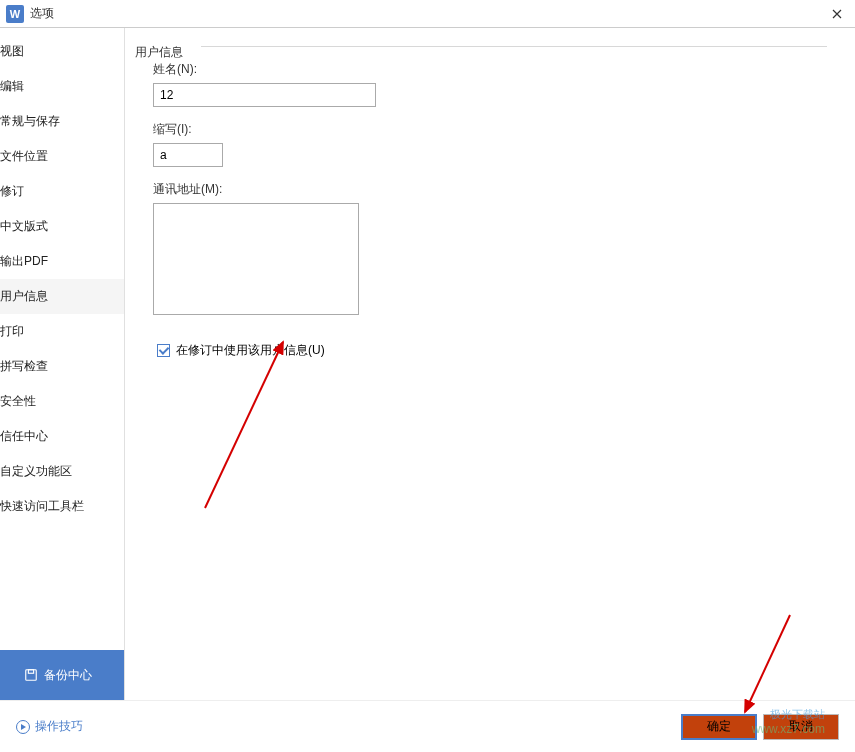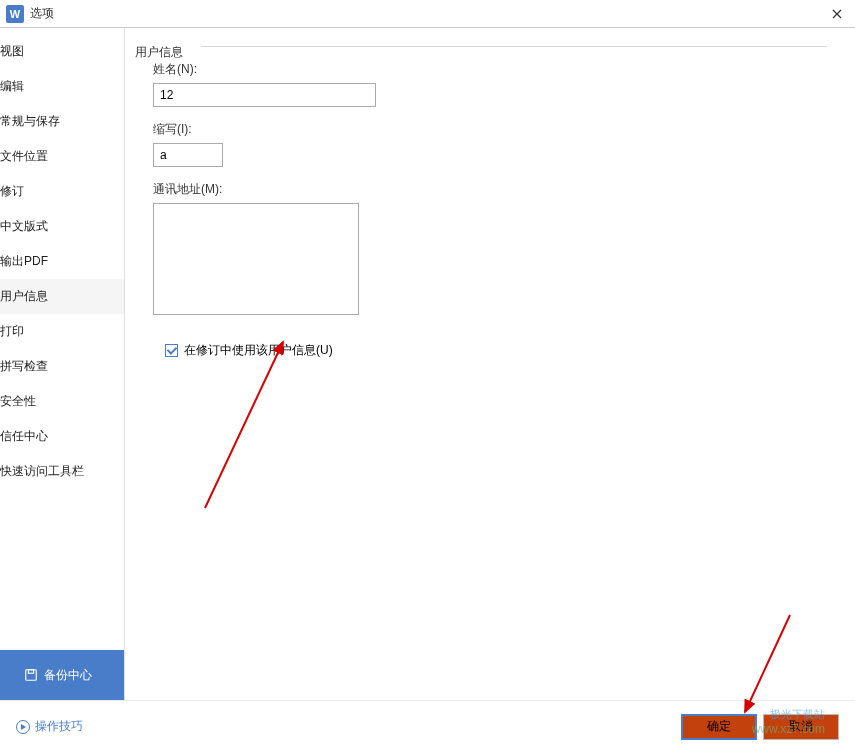--- a/index.html
+++ b/index.html
@@ -135,21 +135,21 @@
       padding: 4px 6px;
       font-size: 12px;
       font-family: inherit;
       resize: none;
       outline: none;
     }
     .checkbox-row {
       display: flex;
       align-items: center;
       gap: 6px;
-      margin-left: 20px;
+      margin-left: 12px;
       margin-top: 24px;
     }
     .checkbox {
       width: 13px;
       height: 13px;
       border: 1px solid #4a7dc9;
       display: flex;
       align-items: center;
       justify-content: center;
       cursor: pointer;
@@ -245,20 +245,21 @@
       <div class="sidebar-item">常规与保存</div>
       <div class="sidebar-item">文件位置</div>
       <div class="sidebar-item">修订</div>
       <div class="sidebar-item">中文版式</div>
       <div class="sidebar-item">输出PDF</div>
       <div class="sidebar-item active">用户信息</div>
       <div class="sidebar-item">打印</div>
       <div class="sidebar-item">拼写检查</div>
       <div class="sidebar-item">安全性</div>
       <div class="sidebar-item">信任中心</div>
+      <div class="sidebar-item">自定义功能区</div>
       <div class="sidebar-item">快速访问工具栏</div>
     </div>
     <div class="backup-center">
       <svg class="backup-icon" viewBox="0 0 16 16">
         <rect x="2" y="2" width="12" height="12" rx="1" fill="none" stroke="#fff" stroke-width="1.3"></rect>
         <rect x="5" y="2" width="6" height="4" fill="none" stroke="#fff" stroke-width="1.3"></rect>
       </svg>
       <span>备份中心</span>
     </div>
   </div>

